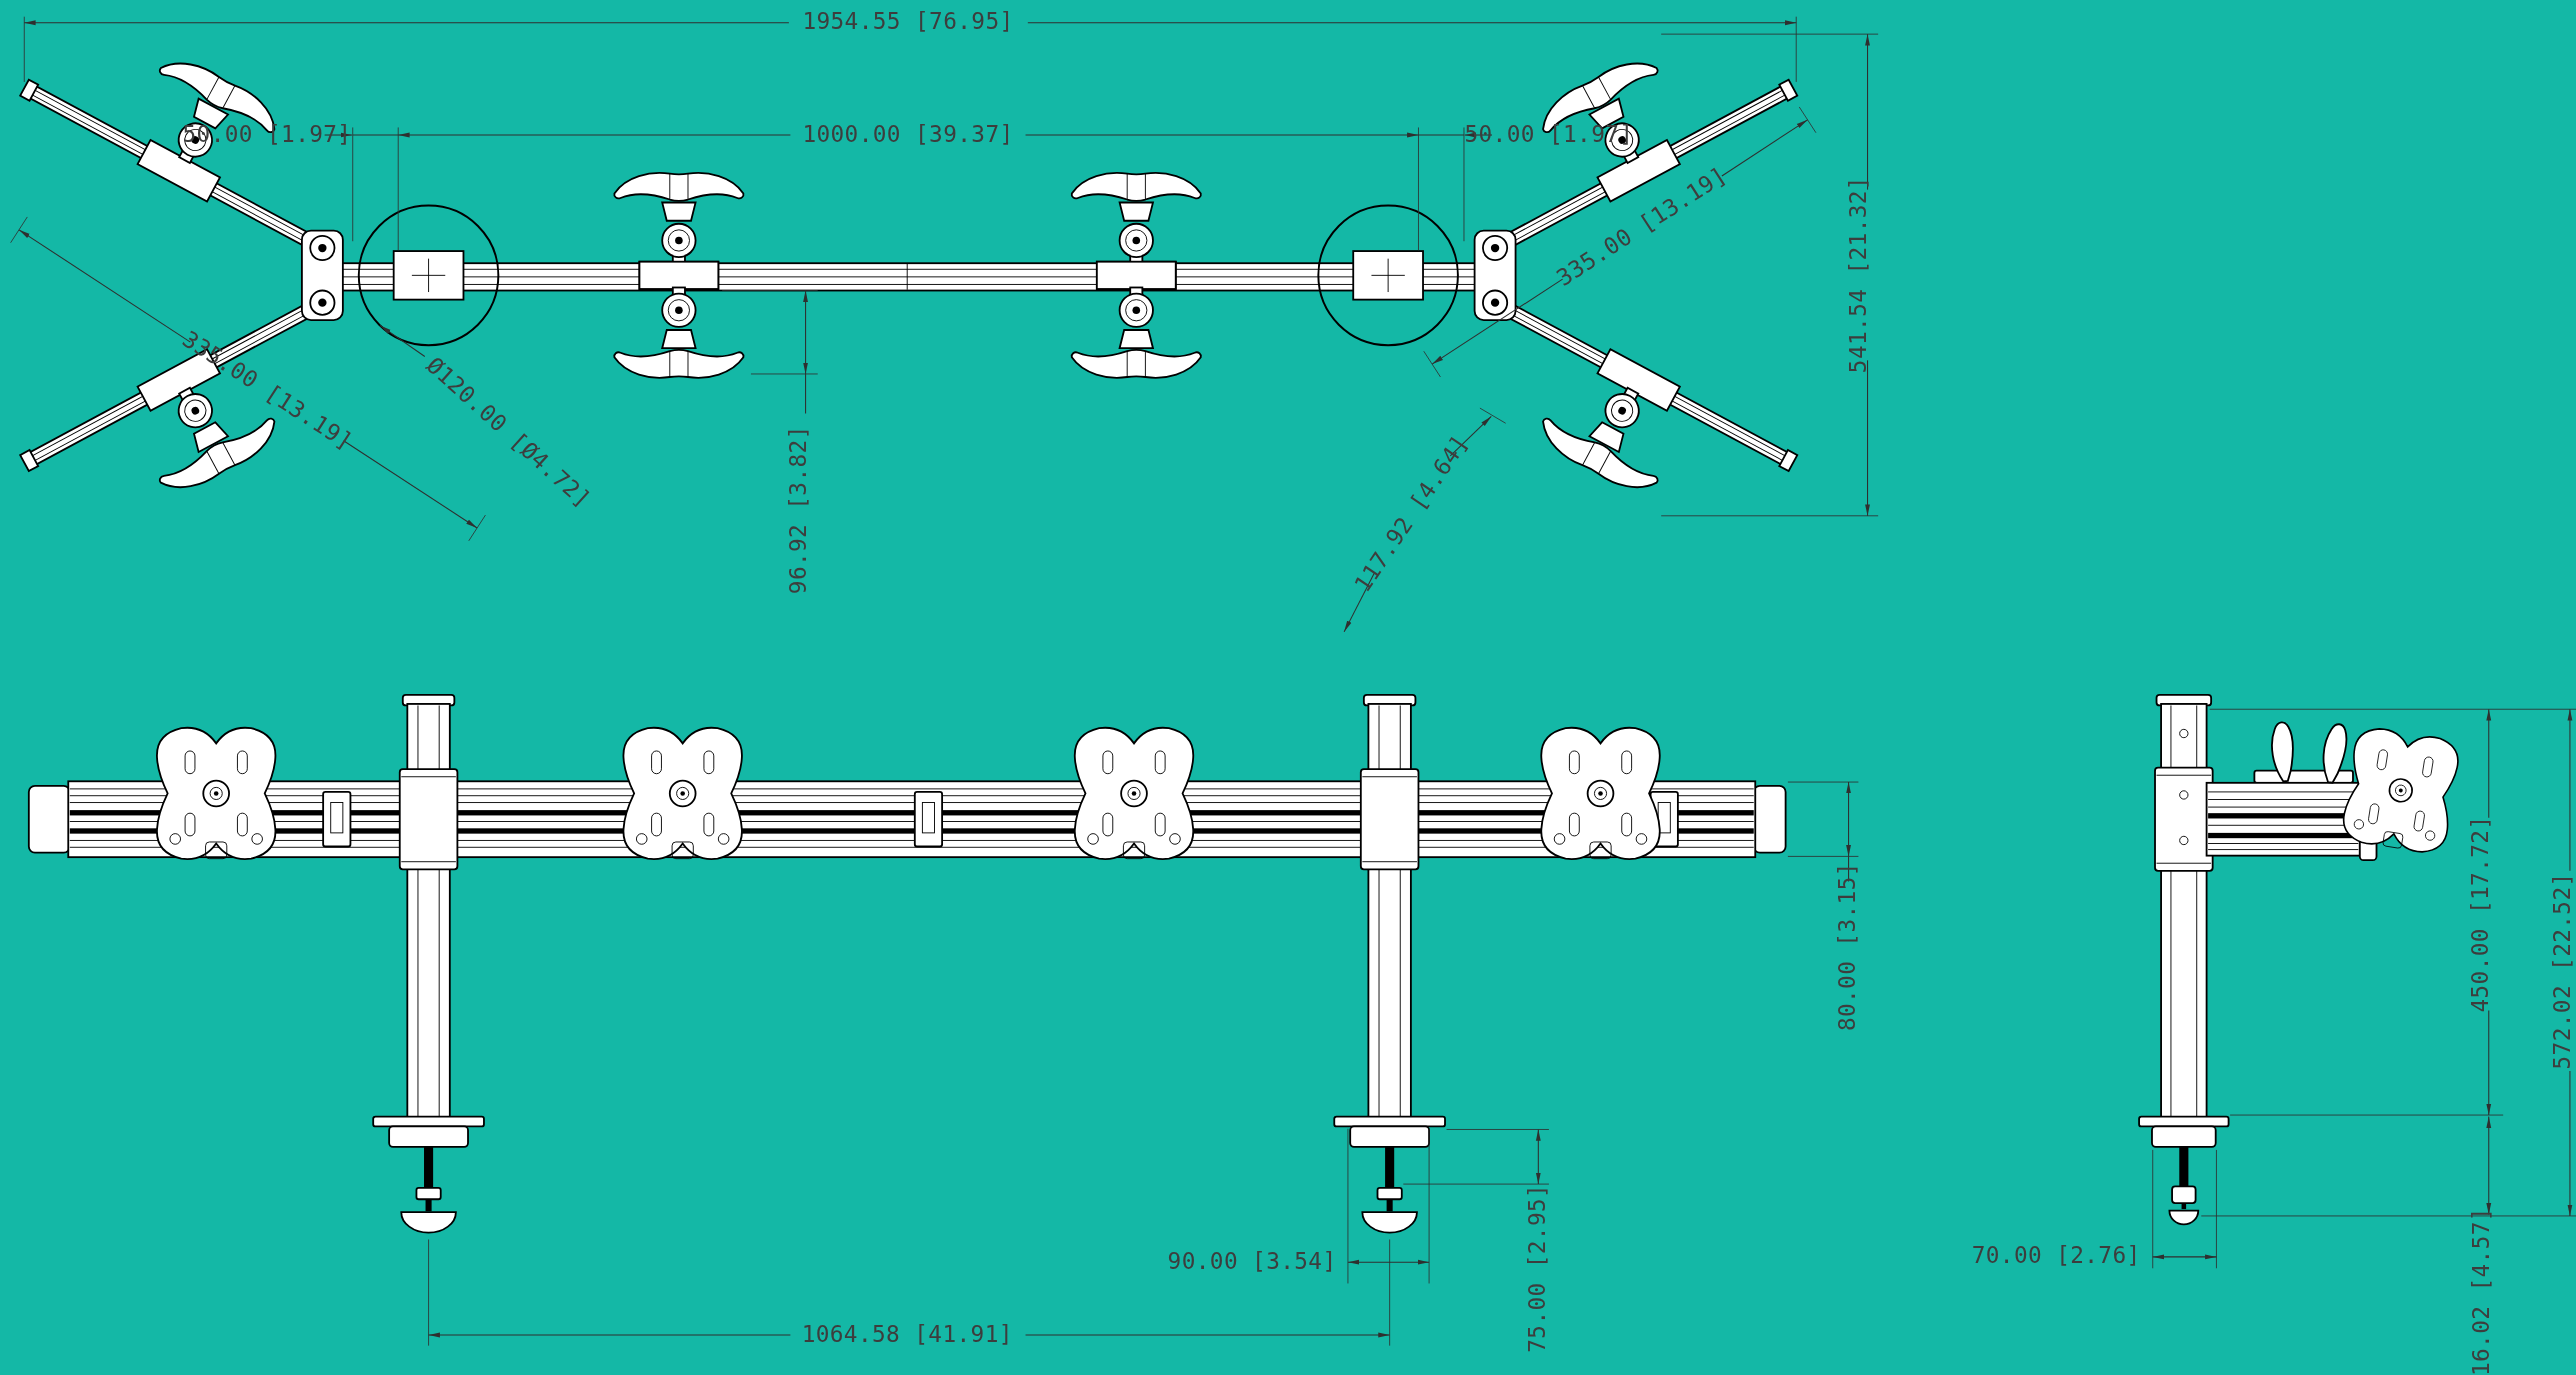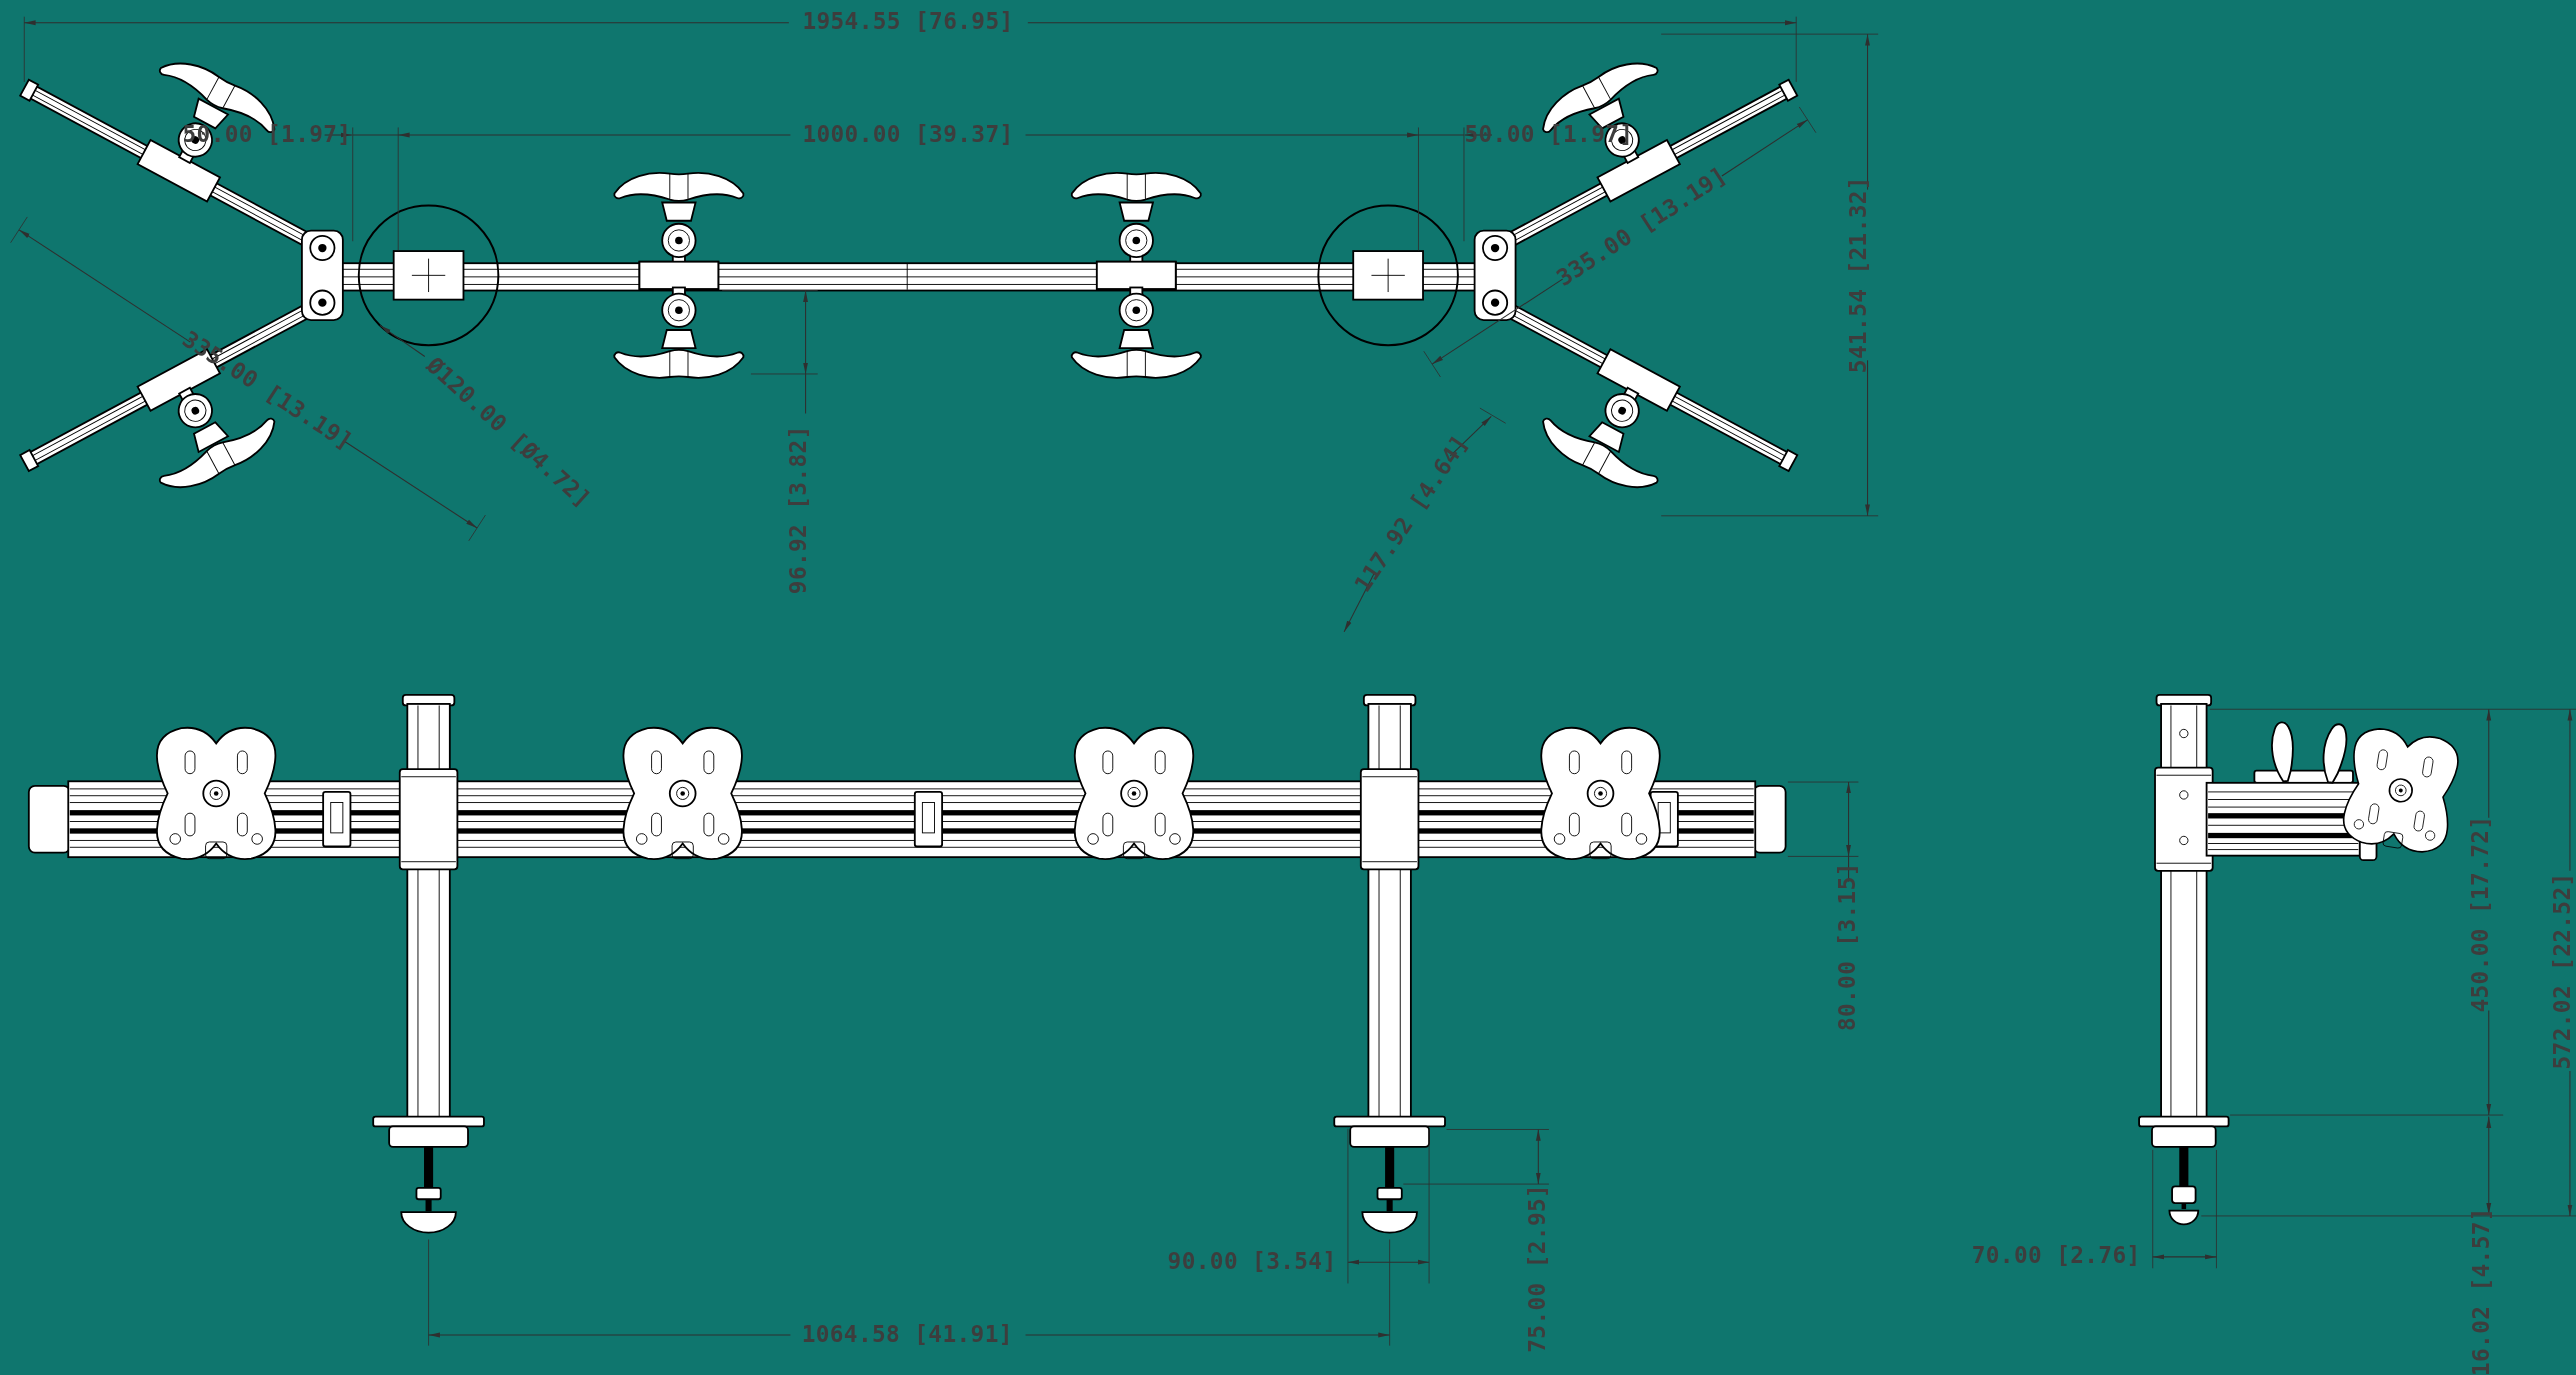--- a/index.html
+++ b/index.html
@@ -1,16 +1,16 @@
 <!DOCTYPE html>
 <html style="font-size:12px"><head>
 <meta charset="utf-8">
 <style>
   html,body{margin:0;padding:0;background:#fff;}
-  .canvas{position:relative;width:2576px;height:1376px;background:#0f766e;overflow:hidden;font-weight:bold;}
+  .canvas{position:relative;width:2576px;height:1376px;background:#14b8a6;overflow:hidden;}
   svg{display:block;}
   .shape{fill:#ffffff;stroke:#000000;stroke-width:2.4px;}
   .shapeN{fill:none;stroke:#000000;stroke-width:2.6px;}
   .thin{fill:none;stroke:#000000;stroke-width:1.2px;}
   .band{fill:#000000;stroke:none;}
   .solid{fill:#000000;stroke:none;}
   .dim{fill:none;stroke:#2f2f2f;stroke-width:1.4px;}
   .ext{fill:none;stroke:#2f2f2f;stroke-width:1.1px;}
   text.d{font-family:"DejaVu Sans Mono",monospace;font-size:30px;fill:#3d3d3d;letter-spacing:0.5px;}
 </style>

